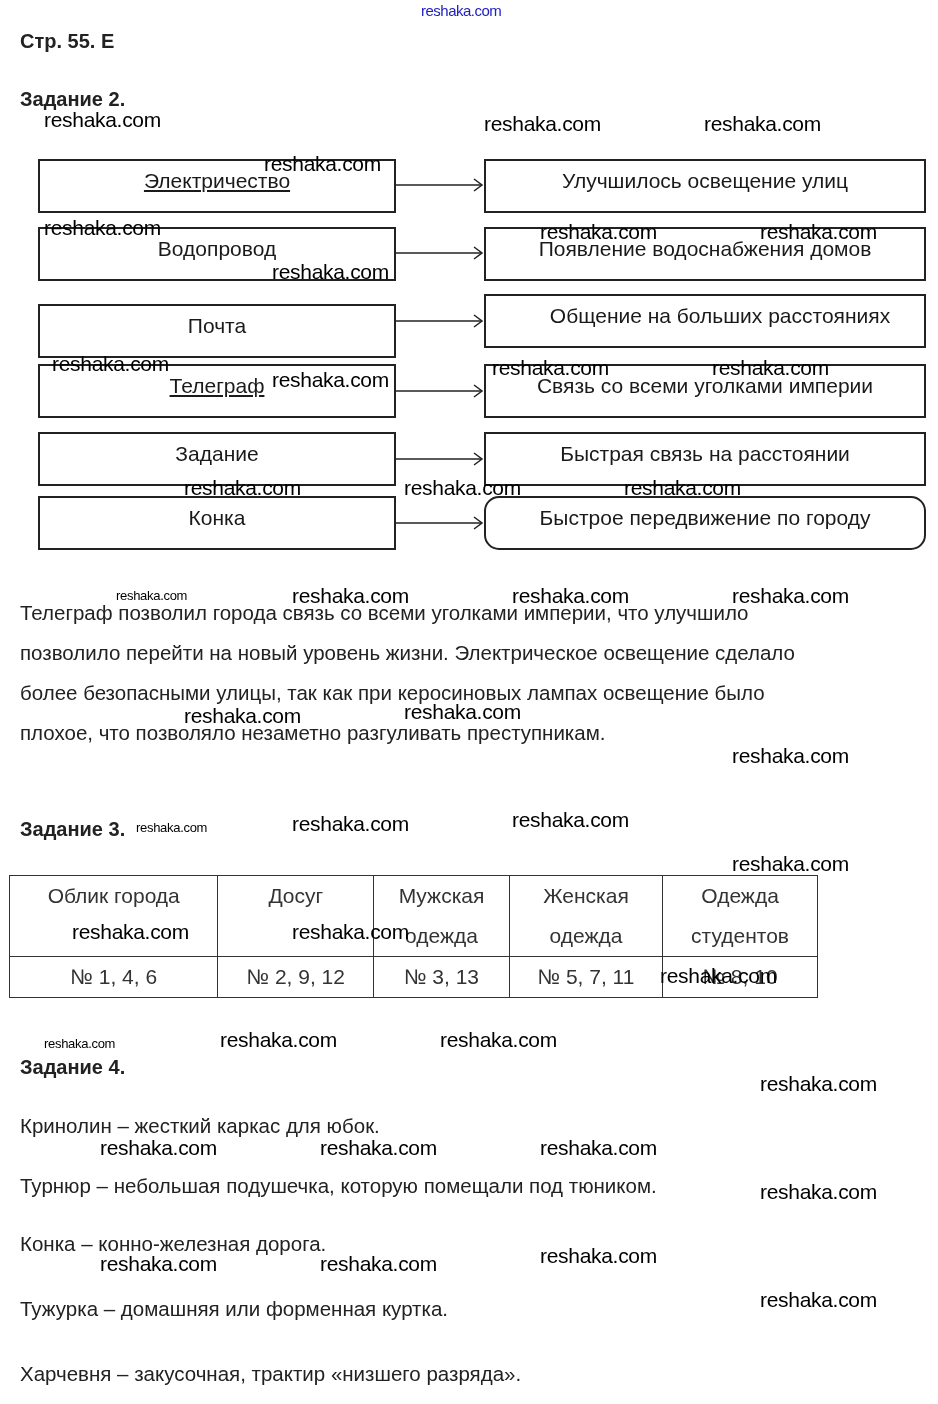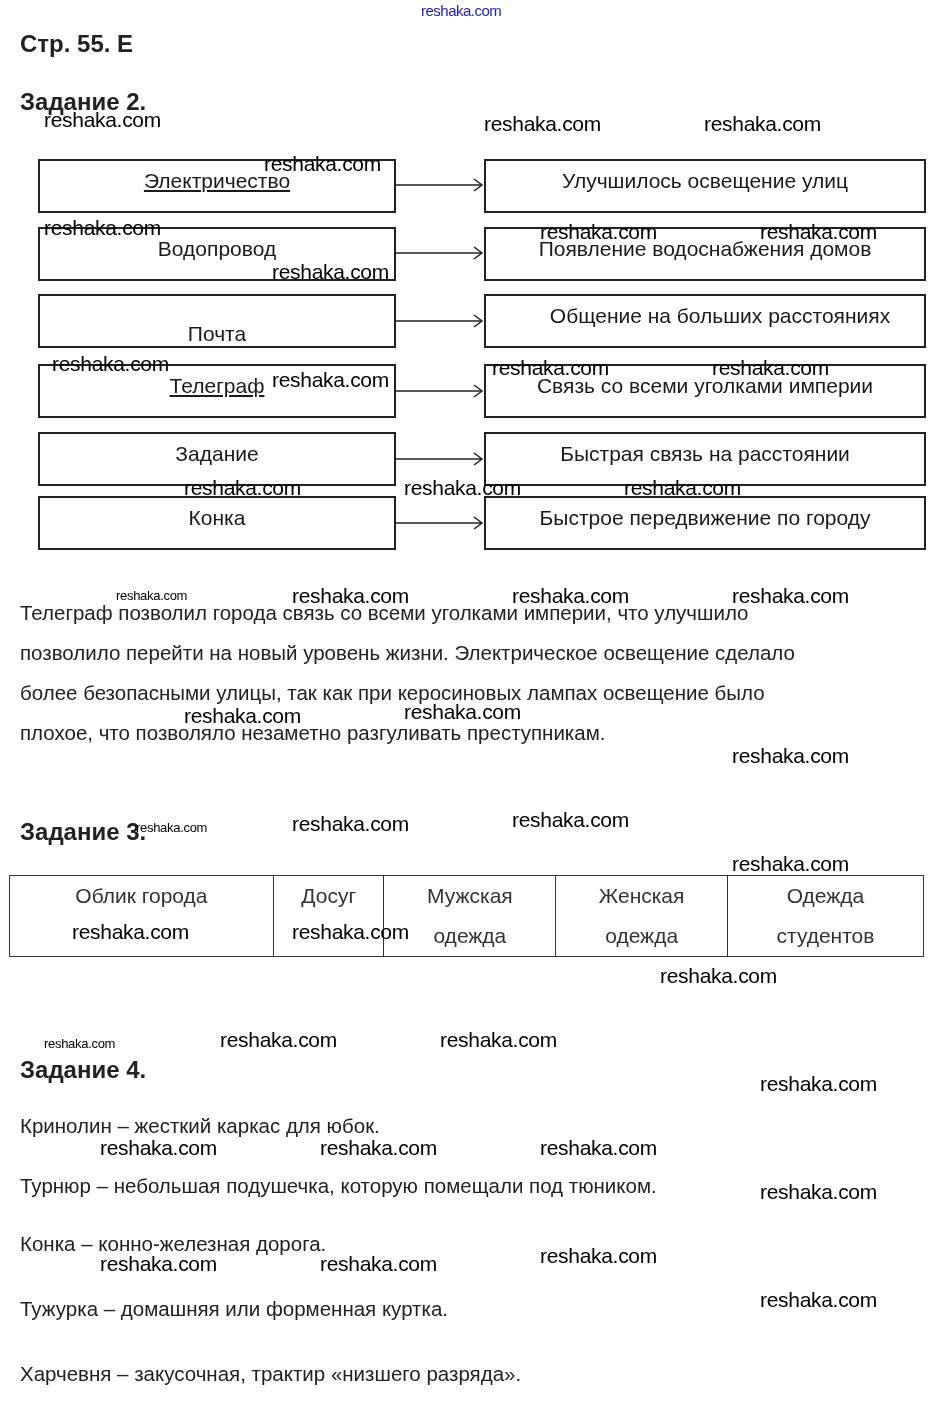--- a/index.html
+++ b/index.html
@@ -1,28 +1,28 @@
 <!DOCTYPE html>
 <html><head>
 <meta charset="utf-8">
 <style>
   html, body { margin: 0; padding: 0; background: #ffffff; }
   body { width: 938px; height: 1404px; position: relative; overflow: hidden;
          font-family: "Liberation Sans", sans-serif; color: #1a1a1a; }
   .abs { position: absolute; white-space: nowrap; }
   .top-wm { left: 421px; top: 2px; font-size: 15px; color: #2020c0; letter-spacing: -0.5px; }
-  .heading { font-weight: bold; font-size: 24px; color: #222; }
+  .heading { font-weight: bold; font-size: 20px; color: #222; }
   .box { position: absolute; border: 2px solid #222; background: transparent; box-sizing: border-box;
          display: flex; align-items: flex-start; justify-content: center; font-size: 21px; padding-top: 8px; }
   .box.left { left: 38px; width: 358px; height: 54px; }
   .box.right { left: 484px; width: 442px; height: 54px; }
   .box span.u { text-decoration: underline; text-align: right; }
   .arrow { position: absolute; left: 396px; width: 88px; height: 14px; }
   .para { position: absolute; left: 20px; font-size: 20.5px; line-height: 40px; width: 900px; color: #222; }
-  table.t3 { position: absolute; left: 9px; top: 875px; width: 915px; border-collapse: collapse; font-size: 21px; color: #333; }
+  table.t3 { position: absolute; left: 9px; top: 875px; width: 809px; border-collapse: collapse; font-size: 21px; color: #333; }
   table.t3 td { border: 1px solid #333; text-align: center; vertical-align: top; line-height: 40px; padding: 0; }
   table.t3 tr.hdr td { height: 80px; }
   table.t3 tr.val td { height: 40px; }
   .def { position: absolute; left: 20px; font-size: 20.5px; color: #222; }
   .wm { position: absolute; font-size: 21px; color: #000; white-space: nowrap; font-family: "Liberation Sans", sans-serif; letter-spacing: -0.3px; }
   .wm.small { font-size: 13px; }
 </style>
 </head>
 <body>
 
@@ -49,21 +49,21 @@
       <span>Водопровод</span>
     </div>
   <svg class="arrow" style="top:246px;" viewBox="0 0 88 14">
       <line x1="0" y1="7" x2="86" y2="7" stroke="#222" stroke-width="1.5"></line>
       <polyline points="78,1 86,7 78,13" fill="none" stroke="#222" stroke-width="1.5"></polyline>
     </svg>
   <div class="box right" style="top:227px;">
       <span>Появление водоснабжения домов</span>
     </div>
 
-  <div class="box left" style="top:294px;align-items:flex-end;">
+  <div class="box left" style="top:304px;">
       <span>Почта</span>
     </div>
   <svg class="arrow" style="top:314px;" viewBox="0 0 88 14">
       <line x1="0" y1="7" x2="86" y2="7" stroke="#222" stroke-width="1.5"></line>
       <polyline points="78,1 86,7 78,13" fill="none" stroke="#222" stroke-width="1.5"></polyline>
     </svg>
   <div class="box right" style="top:294px;padding-left:30px;">
       <span>Общение на больших расстояниях</span>
     </div>
 
@@ -89,21 +89,21 @@
       <span>Быстрая связь на расстоянии</span>
     </div>
 
   <div class="box left" style="top:496px;">
       <span>Конка</span>
     </div>
   <svg class="arrow" style="top:516px;" viewBox="0 0 88 14">
       <line x1="0" y1="7" x2="86" y2="7" stroke="#222" stroke-width="1.5"></line>
       <polyline points="78,1 86,7 78,13" fill="none" stroke="#222" stroke-width="1.5"></polyline>
     </svg>
-  <div class="box right" style="top:496px;">
+  <div class="box right" style="top:496px;border-radius:15px;">
       <span>Быстрое передвижение по городу</span>
     </div>
 </div>
 
 <div class="para" style="top:593px;">
   <div>Телеграф позволил города связь со всеми уголками империи, что улучшило</div>
   <div>позволило перейти на новый уровень жизни. Электрическое освещение сделало</div>
   <div>более безопасными улицы, так как при керосиновых лампах освещение было</div>
   <div>плохое, что позволяло незаметно разгуливать преступникам.</div>
 </div>
@@ -126,20 +126,27 @@
           <div>одежда</div>
         </td>
     <td>
           <div>Женская</div>
           <div>одежда</div>
         </td>
     <td>
           <div>Одежда</div>
           <div>студентов</div>
         </td>
+  </tr>
+  <tr class="val">
+    <td>№ 1, 4, 6</td>
+    <td>№ 2, 9, 12</td>
+    <td>№ 3, 13</td>
+    <td>№ 5, 7, 11</td>
+    <td>№ 8, 10</td>
   </tr>
 </tbody>
   </table>
 
 <div class="abs heading" style="left:20px; top:1056px;">Задание 4.</div>
 <div class="def" style="top:1114px;">Кринолин – жесткий каркас для юбок.</div>
 <div class="def" style="top:1174px;">Турнюр – небольшая подушечка, которую помещали под тюником.</div>
 <div class="def" style="top:1232px;">Конка – конно-железная дорога.</div>
 <div class="def" style="top:1297px;">Тужурка – домашняя или форменная куртка.</div>
 <div class="def" style="top:1362px;">Харчевня – закусочная, трактир «низшего разряда».</div>

